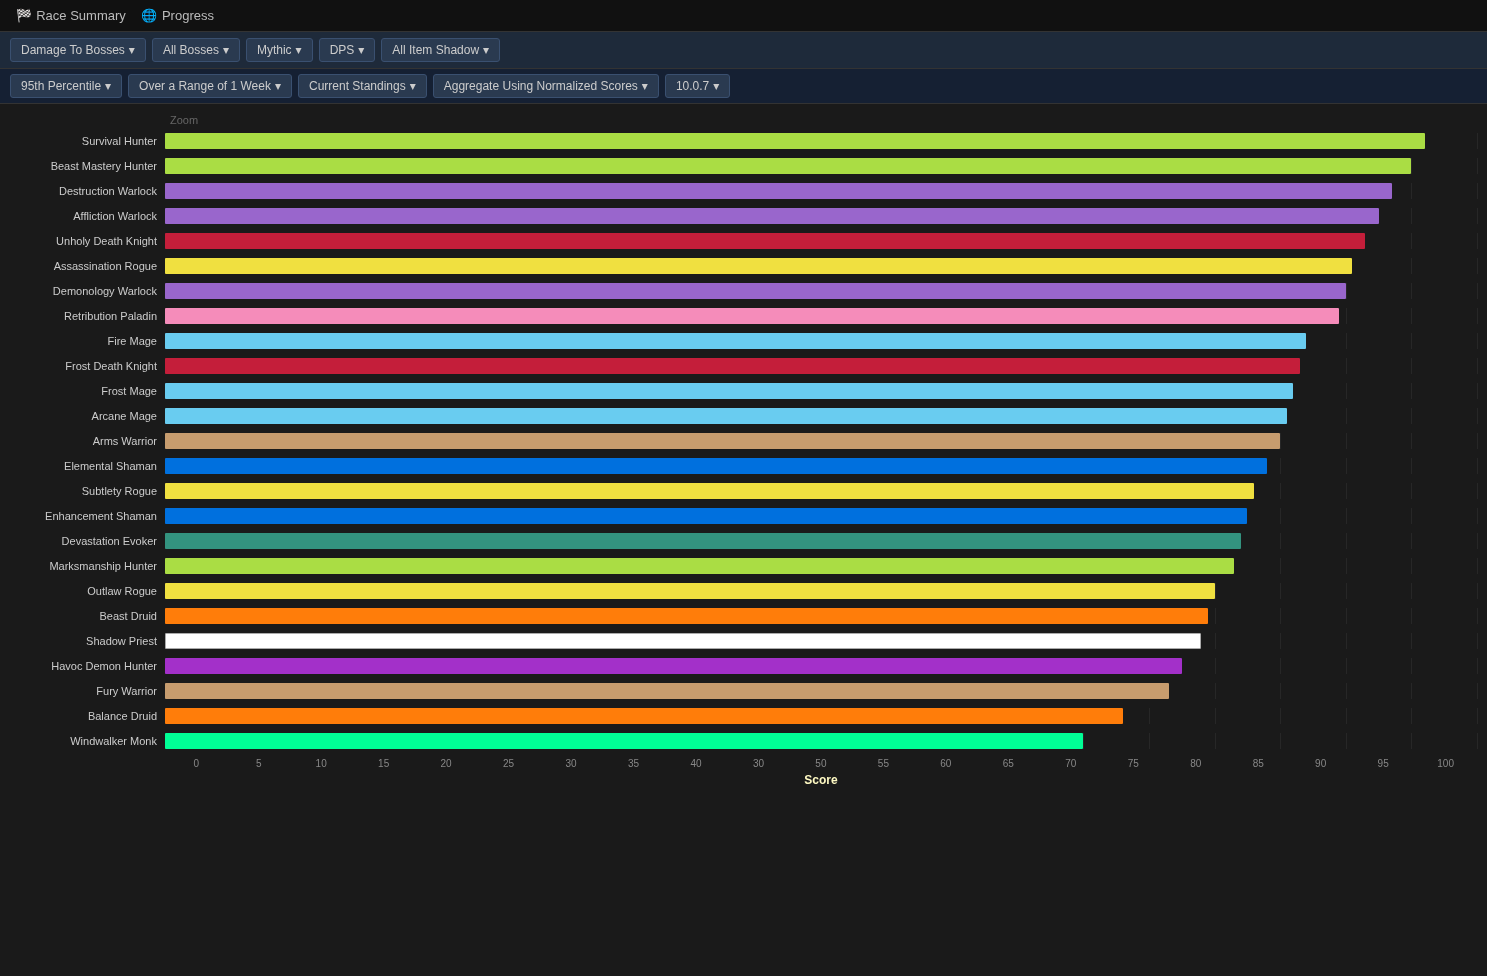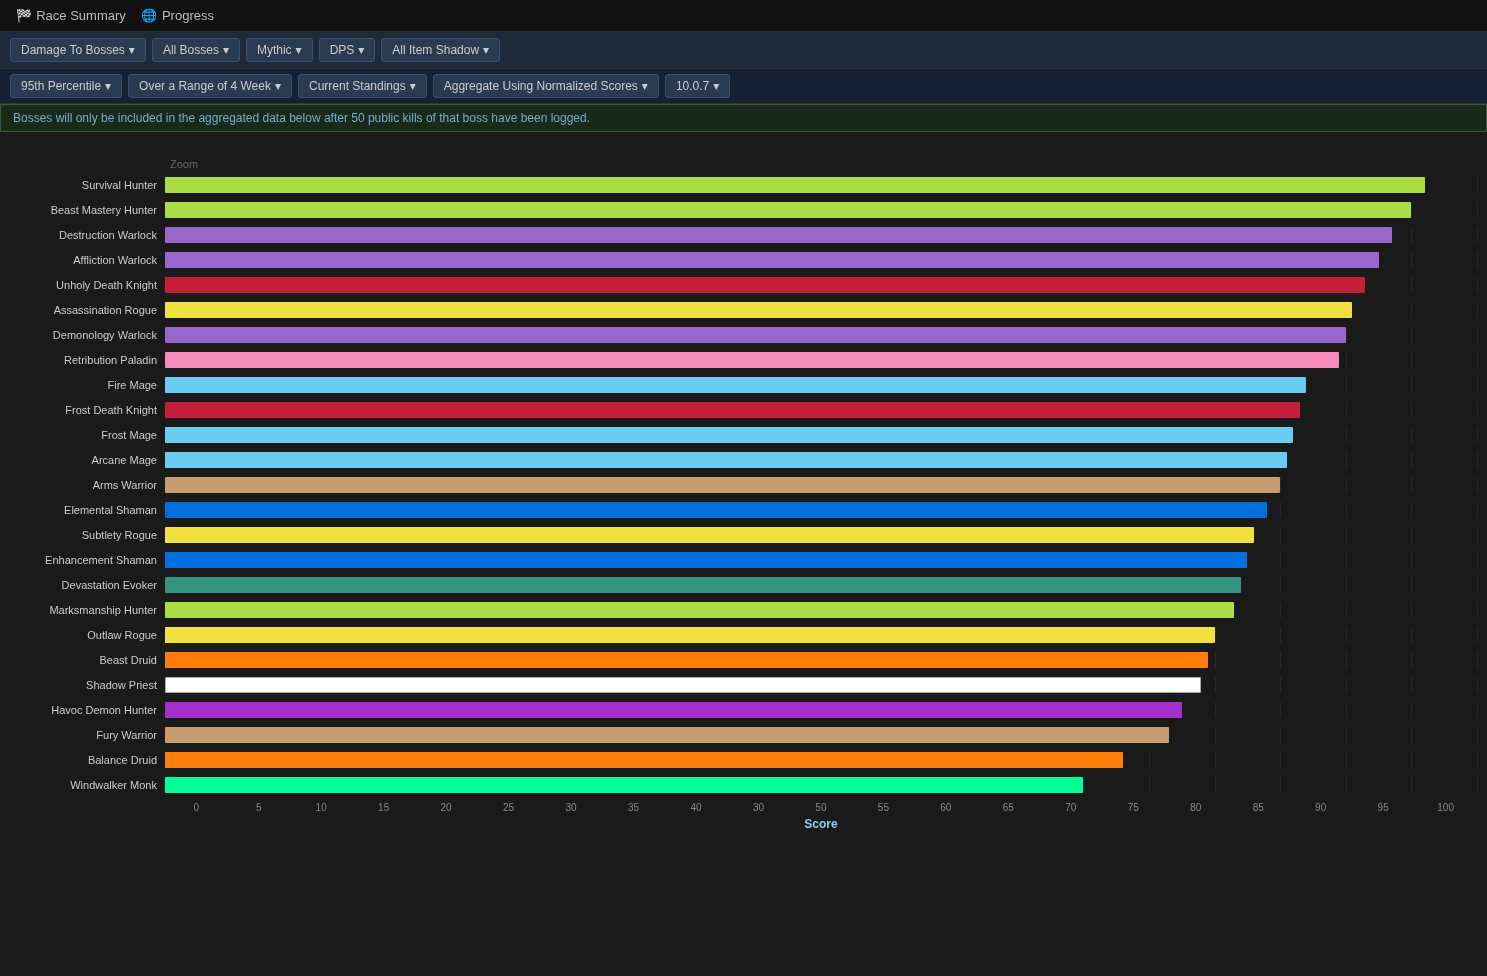--- a/index.html
+++ b/index.html
@@ -76,21 +76,21 @@
       background: #1a2a1a;
       border: 1px solid #3a5a3a;
       color: #aaa;
       padding: 6px 12px;
       font-size: 12px;
       margin: 0;
     }
     .notice span { color: #7ac; }
     .chart-container {
       background: #1a1a1a;
-      padding: 26px 10px 30px 10px;
+      padding: 10px 10px 30px 10px;
       overflow-y: auto;
     }
     .zoom-label {
       color: #666;
       font-size: 11px;
       margin-left: 160px;
       margin-bottom: 4px;
     }
     .bar-chart {
       width: 100%;
@@ -129,21 +129,21 @@
       position: relative;
     }
     .x-tick {
       flex: 1;
       text-align: center;
       font-size: 10px;
       color: #888;
     }
     .x-axis-label {
       text-align: center;
-      color: #7dd3fc;
+      color: #fef9c3;
       font-size: 12px;
       font-weight: bold;
       margin-top: 4px;
     }
     .gridline {
       position: absolute;
       top: 0;
       bottom: 0;
       width: 1px;
       background: rgba(255,255,255,0.06);
@@ -188,40 +188,37 @@
       <span>▾</span>
     </button>
   </div>
 
   <div class="toolbar2">
     <button class="btn">
       <span>95th Percentile</span>
       <span>▾</span>
     </button>
     <button class="btn">
-      <span>Over a Range of 4 Week</span>
+      <span>Over a Range of 1 Week</span>
       <span>▾</span>
     </button>
     <button class="btn">
       <span>Current Standings</span>
       <span>▾</span>
     </button>
     <button class="btn">
       <span>Aggregate Using Normalized Scores</span>
       <span>▾</span>
     </button>
     <button class="btn">
       <span>10.0.7</span>
       <span>▾</span>
     </button>
   </div>
 
-  <div class="notice">
-    <span>Bosses will only be <span style="color:#7ac">included</span> in the aggregated data below after 50 public kills of that boss have been logged.</span>
-  </div>
 </div>
 
 <div class="chart-container">
   <div class="zoom-label">Zoom</div>
 
   <div id="bar-chart" class="bar-chart">
 
   <div class="bar-row">
         <div class="bar-label">Survival Hunter</div>
         <div class="bar-track" style="position: relative;">

